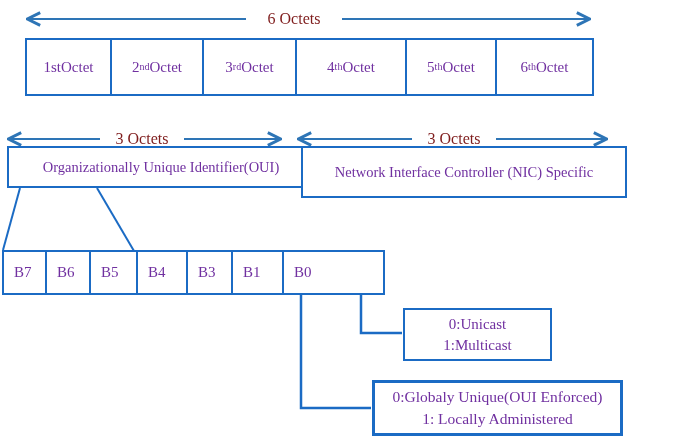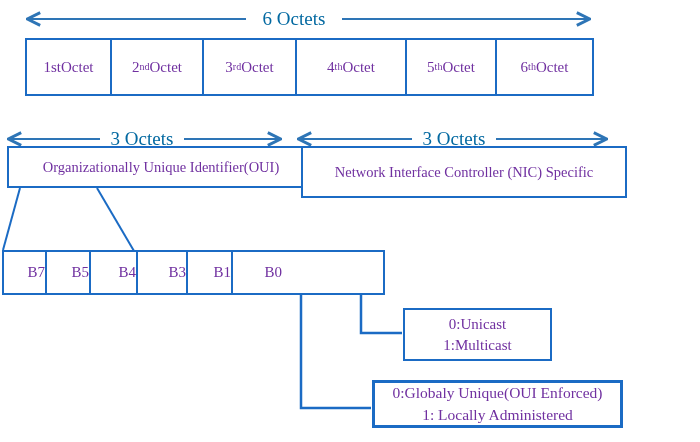--- a/index.html
+++ b/index.html
@@ -10,22 +10,22 @@
     font-family:"Liberation Serif","DejaVu Serif",serif;
     color:#7030a0;
     overflow:hidden;
   }
   #lines{position:absolute;left:0;top:0;width:700px;height:442px;}
 
   .arrow-label{
     position:absolute;
     background:#ffffff;
     text-align:center;
-    font-size:19px;
-    color:#0369a1;
+    font-size:16px;
+    color:#7f1d1d;
     line-height:18px;
     padding:0 4px;
   }
 
   .box-row{
     position:absolute;
     display:grid;
     border:2px solid #1b6bc4;
     box-sizing:border-box;
     background:#ffffff;
@@ -42,22 +42,22 @@
   .field-box{
     position:absolute;
     border:2px solid #1b6bc4;
     box-sizing:border-box;
     display:flex;align-items:center;justify-content:center;
     font-size:14.5px;white-space:nowrap;
     background:#ffffff;
   }
 
   #bit-row .cell{
-    justify-content:flex-end;
-    padding-left:3px;
+    justify-content:flex-start;
+    padding-left:10px;
   }
 
   .callout{
     position:absolute;
     box-sizing:border-box;
     display:flex;flex-direction:column;
     align-items:center;justify-content:center;
     font-size:15px;
     background:#ffffff;
     line-height:21px;
@@ -133,20 +133,23 @@
   </div>
   <div class="field-box" style="left:301px;top:146px;width:326px;height:52px;">
     <span>Network Interface Controller (NIC) Specific</span>
   </div>
 
   <div class="box-row" id="bit-row" style="left:2px;top:250px;width:383px;height:45px;grid-template-columns:41px 44px 47px 50px 45px 51px 57px 44px;">
     <div class="cell">
         <span>B7</span>
       </div>
     <div class="cell">
+        <span>B6</span>
+      </div>
+    <div class="cell">
         <span>B5</span>
       </div>
     <div class="cell">
         <span>B4</span>
       </div>
     <div class="cell">
         <span>B3</span>
       </div>
     <div class="cell">
         <span>B1</span>
@@ -154,18 +157,18 @@
     <div class="cell">
         <span>B0</span>
       </div>
   </div>
 
   <div class="callout" id="callout-unicast" style="left:403px;top:308px;width:149px;height:53px;">
     <span>0:Unicast</span>
     <span>1:Multicast</span>
   </div>
 
-  <div class="callout" id="callout-admin" style="left:372px;top:380px;width:251px;height:48px;">
+  <div class="callout" id="callout-admin" style="left:372px;top:380px;width:251px;height:56px;">
     <span>0:Globaly Unique(OUI Enforced)</span>
     <span>1: Locally Administered</span>
   </div>
 
 </div>
 
 </body></html>

